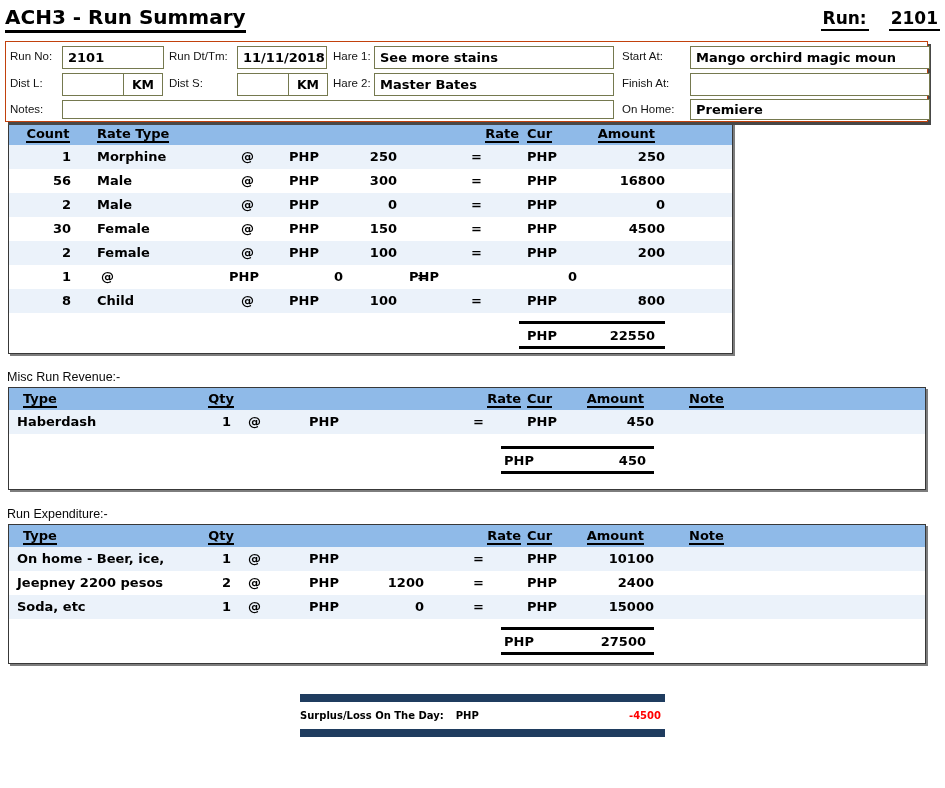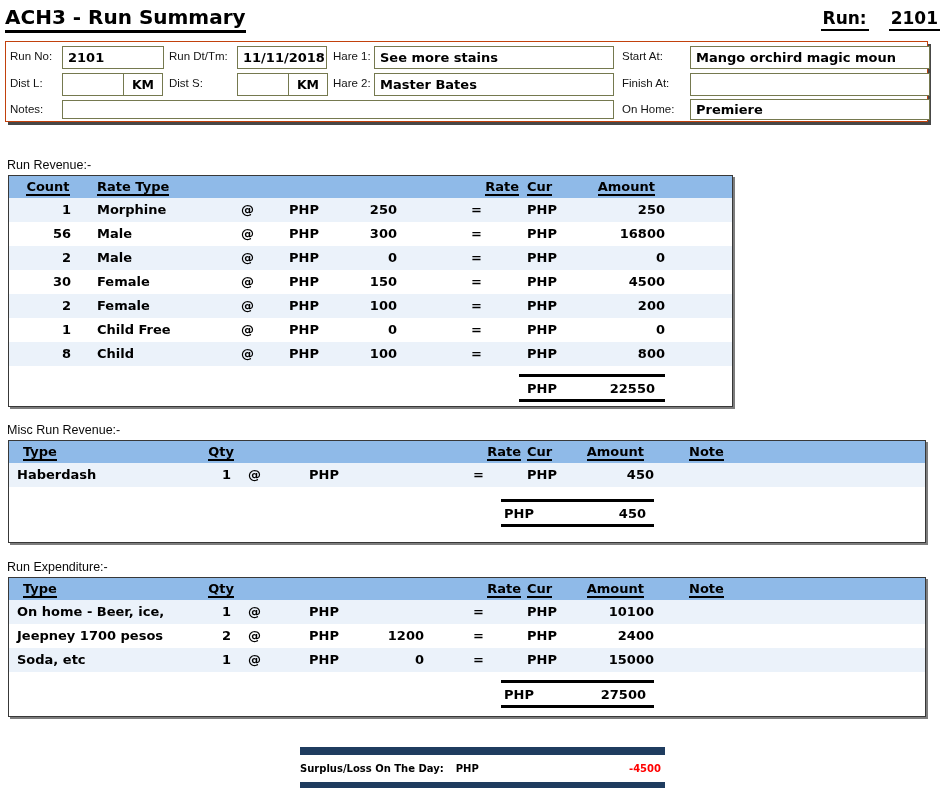--- a/index.html
+++ b/index.html
@@ -128,21 +128,20 @@
     <div class="fld" style="left:368px;top:31px;width:240px">Master Bates</div>
     <div class="lbl" style="left:616px;top:35px">Finish At:</div>
     <div class="fld" style="left:684px;top:31px;width:240px"></div>
 
     <div class="lbl" style="left:4px;top:61px">Notes:</div>
     <div class="fld" style="left:56px;top:58px;width:552px;height:19px;line-height:17px"></div>
     <div class="lbl" style="left:616px;top:61px">On Home:</div>
     <div class="fld" style="left:684px;top:57px;width:240px;height:21px;line-height:19px">Premiere</div>
   </div>
 
-  <div class="section-label" id="sec-rev">Run Revenue:-</div>
   <div class="tbl rev">
     <div class="thead rev-grid">
       <div class="th-count"><span class="hd">Count</span></div>
       <div class="th-type"><span class="hd">Rate Type</span></div>
       <div class="th-rate"><span class="hd">Rate</span></div>
       <div class="th-cur"><span class="hd">Cur</span></div>
       <div class="th-amt"><span class="hd">Amount</span></div>
       <div></div>
     </div>
     <div class="tbody" id="rev-body">
@@ -201,21 +200,20 @@
     <div class="c-pcur">PHP</div>
     <div class="c-rval">100</div>
     <div class="c-eq">=</div>
     <div class="c-cur">PHP</div>
     <div class="c-amt">200</div>
     <div></div>
   </div>
 
   <div class="trow rev-grid">
     <div class="c-count">1</div>
-    <div class="c-type">Child Free</div>
     <div class="c-at">@</div>
     <div class="c-pcur">PHP</div>
     <div class="c-rval">0</div>
     <div class="c-eq">=</div>
     <div class="c-cur">PHP</div>
     <div class="c-amt">0</div>
     <div></div>
   </div>
 
   <div class="trow rev-grid">
@@ -292,21 +290,21 @@
     <div class="c-at">@</div>
     <div class="c-pcur">PHP</div>
     <div class="c-rval"></div>
     <div class="c-eq">=</div>
     <div class="c-cur">PHP</div>
     <div class="c-amt">10100</div>
     <div class="c-note"></div>
   </div>
 
   <div class="trow wide-grid">
-    <div class="c-type">Jeepney 1700 pesos</div>
+    <div class="c-type">Jeepney 2200 pesos</div>
     <div class="c-qty">2</div>
     <div class="c-at">@</div>
     <div class="c-pcur">PHP</div>
     <div class="c-rval">1200</div>
     <div class="c-eq">=</div>
     <div class="c-cur">PHP</div>
     <div class="c-amt">2400</div>
     <div class="c-note"></div>
   </div>
 

